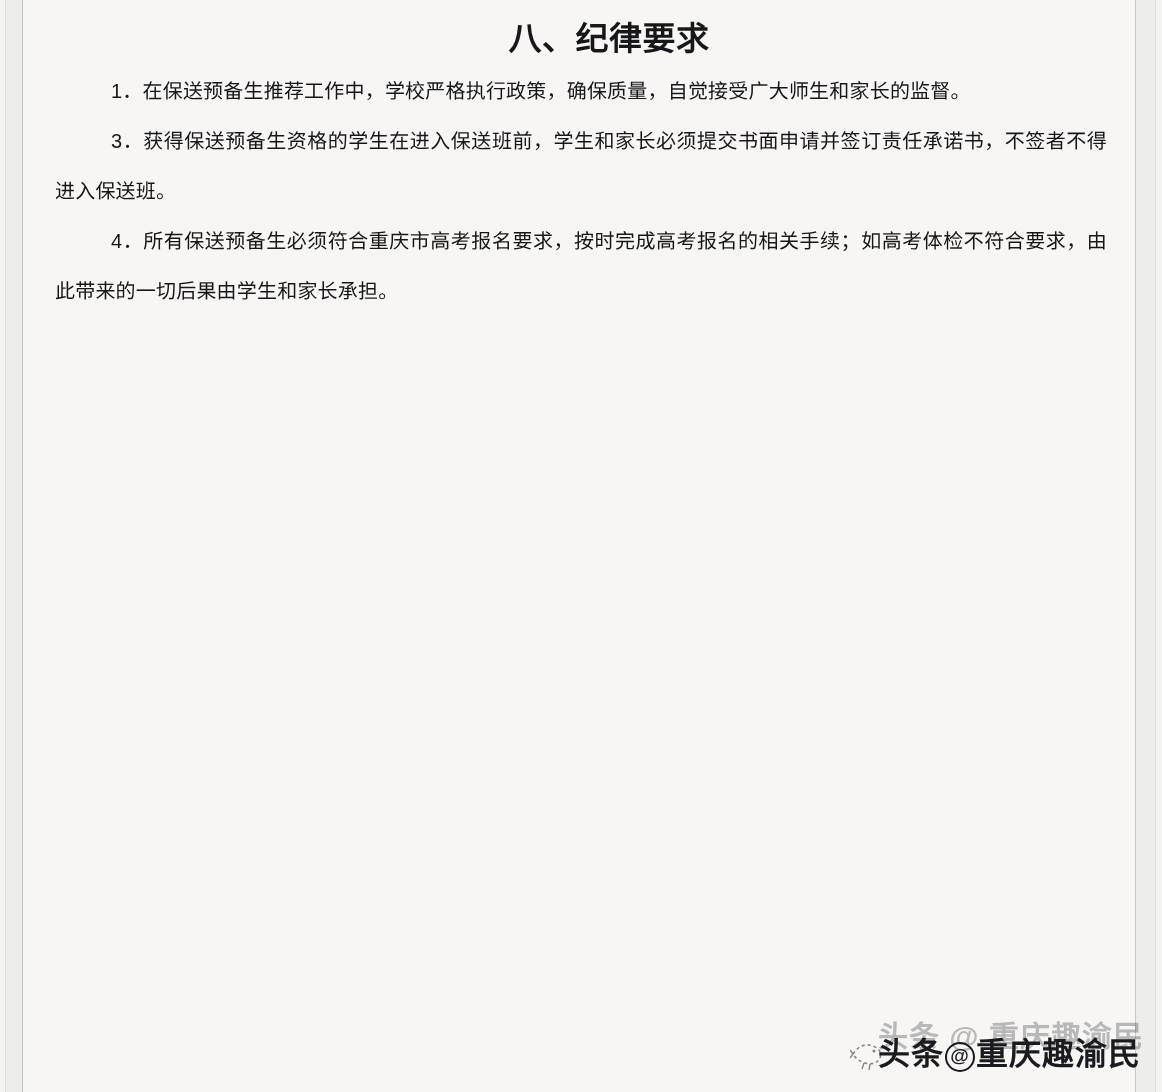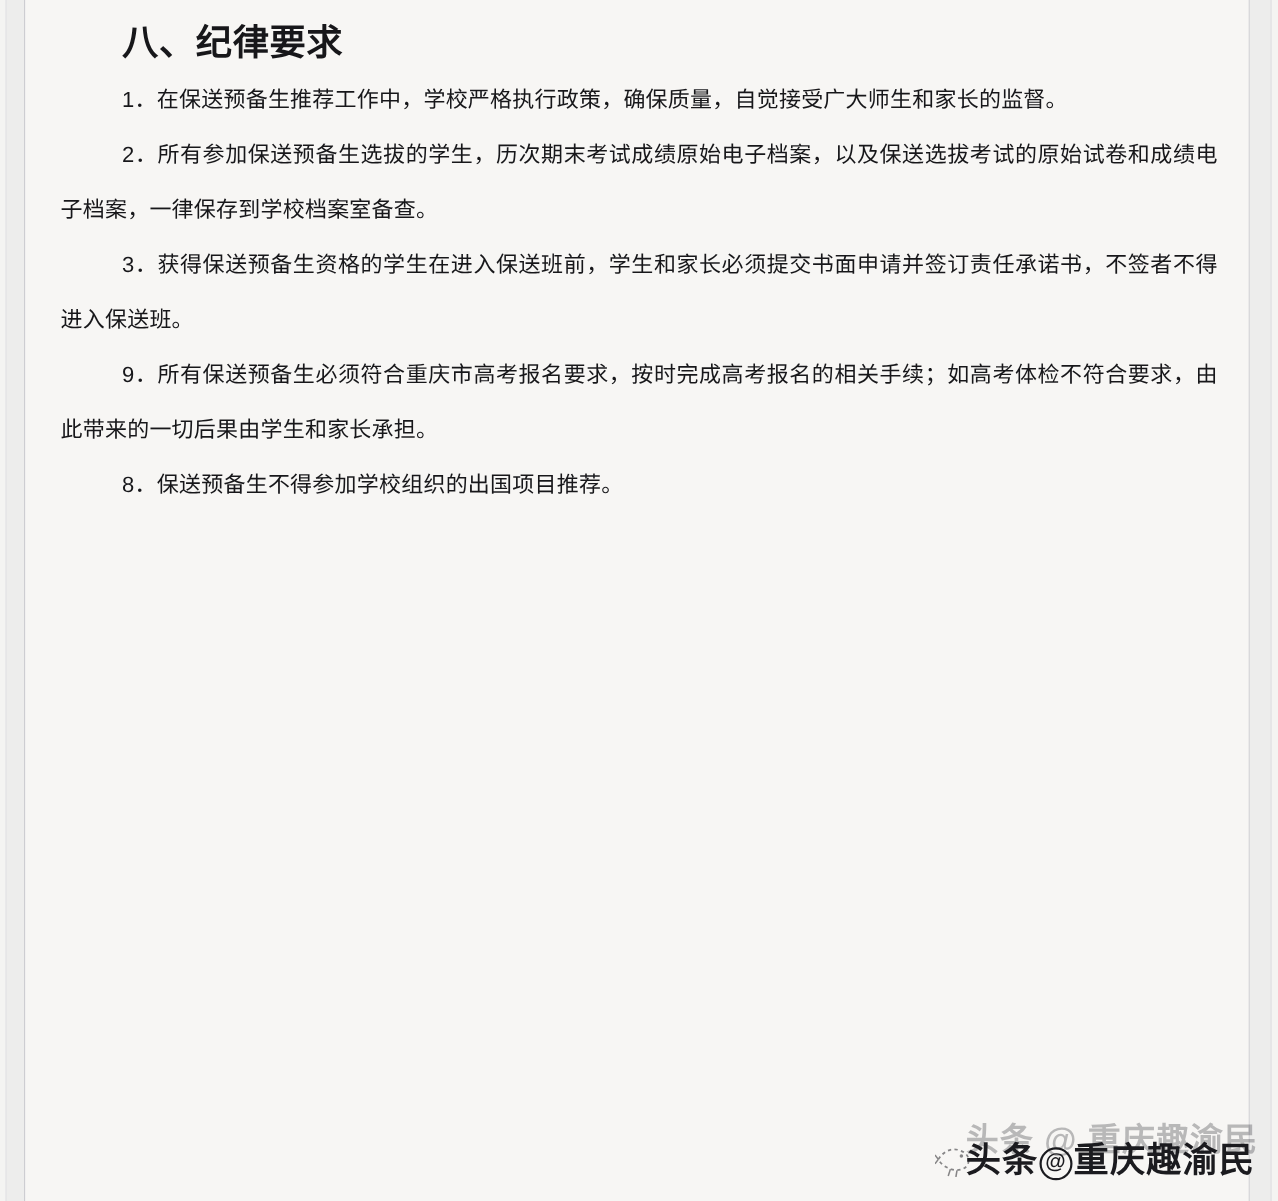--- a/index.html
+++ b/index.html
@@ -67,20 +67,21 @@
     color: #17171a;
   }
 
   .section-heading {
     font-size: 33px;
     line-height: 50px;
     font-weight: 700;
     letter-spacing: 0.5px;
     margin: 0 0 2px 56px;
     white-space: nowrap;
+    text-align: center;
   }
 
   .clause {
     font-size: 20px;
     line-height: 50px;
     letter-spacing: 0.2px;
     margin: 0;
     text-indent: 56px;
     text-align: justify;
     text-justify: inter-ideograph;
@@ -152,24 +153,22 @@
   <div class="edge-rule r1"></div>
   <div class="edge-rule r2"></div>
 
   <div class="page-sheet">
 
     <div class="doc-body">
 
       <h1 class="section-heading">八、纪律要求</h1>
 
       <p class="clause">1．在保送预备生推荐工作中，学校严格执行政策，确保质量，自觉接受广大师生和家长的监督。</p>
-      <p class="clause">2．所有参加保送预备生选拔的学生，历次期末考试成绩原始电子档案，以及保送选拔考试的原始试卷和成绩电子档案，一律保存到学校档案室备查。</p>
       <p class="clause">3．获得保送预备生资格的学生在进入保送班前，学生和家长必须提交书面申请并签订责任承诺书，不签者不得进入保送班。</p>
-      <p class="clause">9．所有保送预备生必须符合重庆市高考报名要求，按时完成高考报名的相关手续；如高考体检不符合要求，由此带来的一切后果由学生和家长承担。</p>
-      <p class="clause">8．保送预备生不得参加学校组织的出国项目推荐。</p>
+      <p class="clause">4．所有保送预备生必须符合重庆市高考报名要求，按时完成高考报名的相关手续；如高考体检不符合要求，由此带来的一切后果由学生和家长承担。</p>
 
     </div>
 
   </div>
 
   <div class="watermark">
 
     <svg class="wm-bird" viewBox="0 0 40 34">
       <path d="M3 18 C8 10, 16 7, 23 10 C29 12, 32 17, 30 22 C28 27, 21 29, 15 27 C9 25, 5 22, 3 18 Z" fill="none" stroke="#2a2a2e" stroke-width="1.6" stroke-dasharray="3 3"></path>
       <circle cx="24" cy="15" r="1.6" fill="#2a2a2e"></circle>

